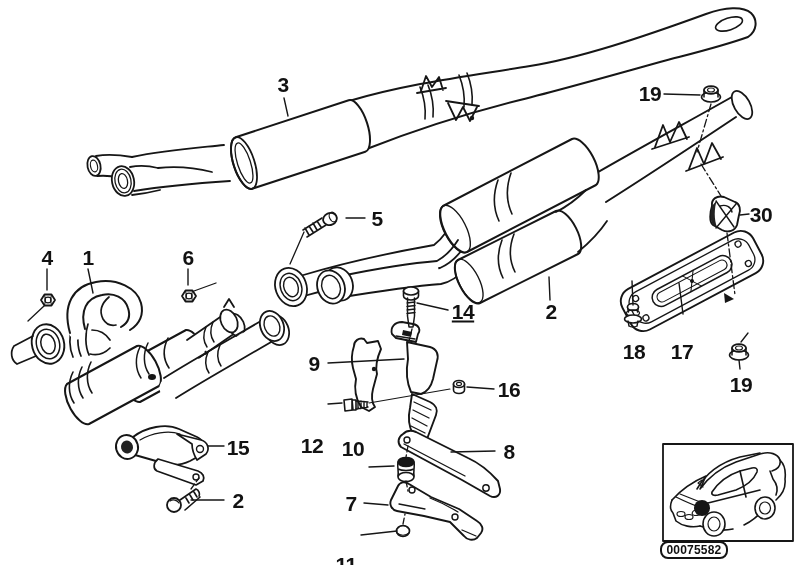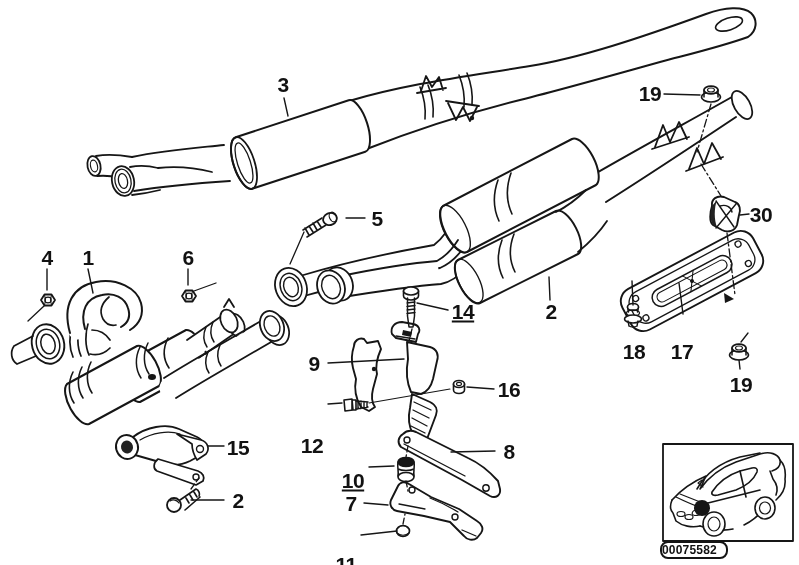--- a/index.html
+++ b/index.html
@@ -2,21 +2,21 @@
 <html><head>
 <meta charset="utf-8">
 <style>
   html,body{margin:0;padding:0;background:#fff;}
   .stage{position:relative;width:799px;height:565px;background:#fff;overflow:hidden;
          font-family:"Liberation Sans",sans-serif;}
   .stage svg{position:absolute;left:0;top:0;}
   .callout{position:absolute;transform:translate(-50%,-50%);font-weight:bold;font-size:21px;
            color:#121212;line-height:1;letter-spacing:-0.5px;cursor:pointer;user-select:none;}
   .id-plate{position:absolute;left:660px;top:541px;width:64px;height:14px;border:2px solid #151515;
-            border-radius:8px;display:flex;align-items:center;justify-content:flex-start;
+            border-radius:8px;display:flex;align-items:center;justify-content:center;
             font-size:12px;font-weight:bold;color:#111;letter-spacing:0.2px;background:#fff;}
 </style>
 </head>
 <body>
 
 <div class="stage" id="stage">
 
 <svg width="799" height="565" viewBox="0 0 799 565">
 <g stroke="#161616" fill="none" stroke-width="2" stroke-linecap="round" stroke-linejoin="round">
 
@@ -299,20 +299,20 @@
     <div class="callout" style="left: 47px; top: 257px;">4</div>
     <div class="callout" style="left: 88px; top: 257px;">1</div>
     <div class="callout" style="left: 188px; top: 257px;">6</div>
     <div class="callout" style="left: 463px; top: 311px; text-decoration: underline;">14</div>
     <div class="callout" style="left: 551px; top: 311px;">2</div>
     <div class="callout" style="left: 314px; top: 363px;">9</div>
     <div class="callout" style="left: 509px; top: 389px;">16</div>
     <div class="callout" style="left: 312px; top: 405px; margin-top: 40px;">12</div>
     <div class="callout" style="left: 509px; top: 451px;">8</div>
     <div class="callout" style="left: 238px; top: 447px;">15</div>
-    <div class="callout" style="left: 353px; top: 480px; text-decoration: underline;">10</div>
+    <div class="callout" style="left: 353px; top: 448px;">10</div>
     <div class="callout" style="left: 238px; top: 500px;">2</div>
     <div class="callout" style="left: 351px; top: 503px;">7</div>
     <div class="callout" style="left: 346px; top: 564px;">11</div>
     <div class="callout" style="left: 634px; top: 351px;">18</div>
     <div class="callout" style="left: 682px; top: 351px;">17</div>
     <div class="callout" style="left: 741px; top: 384px;">19</div>
   </div>
 
 </body></html>

